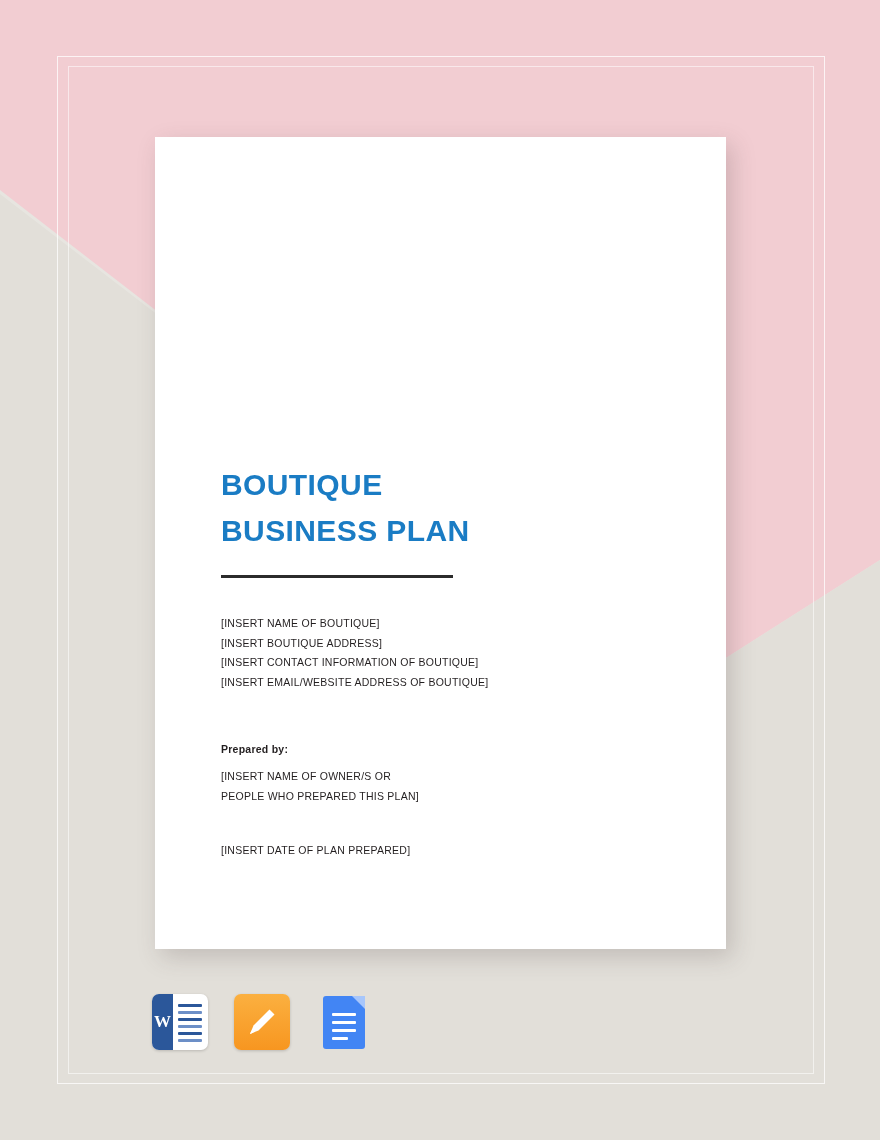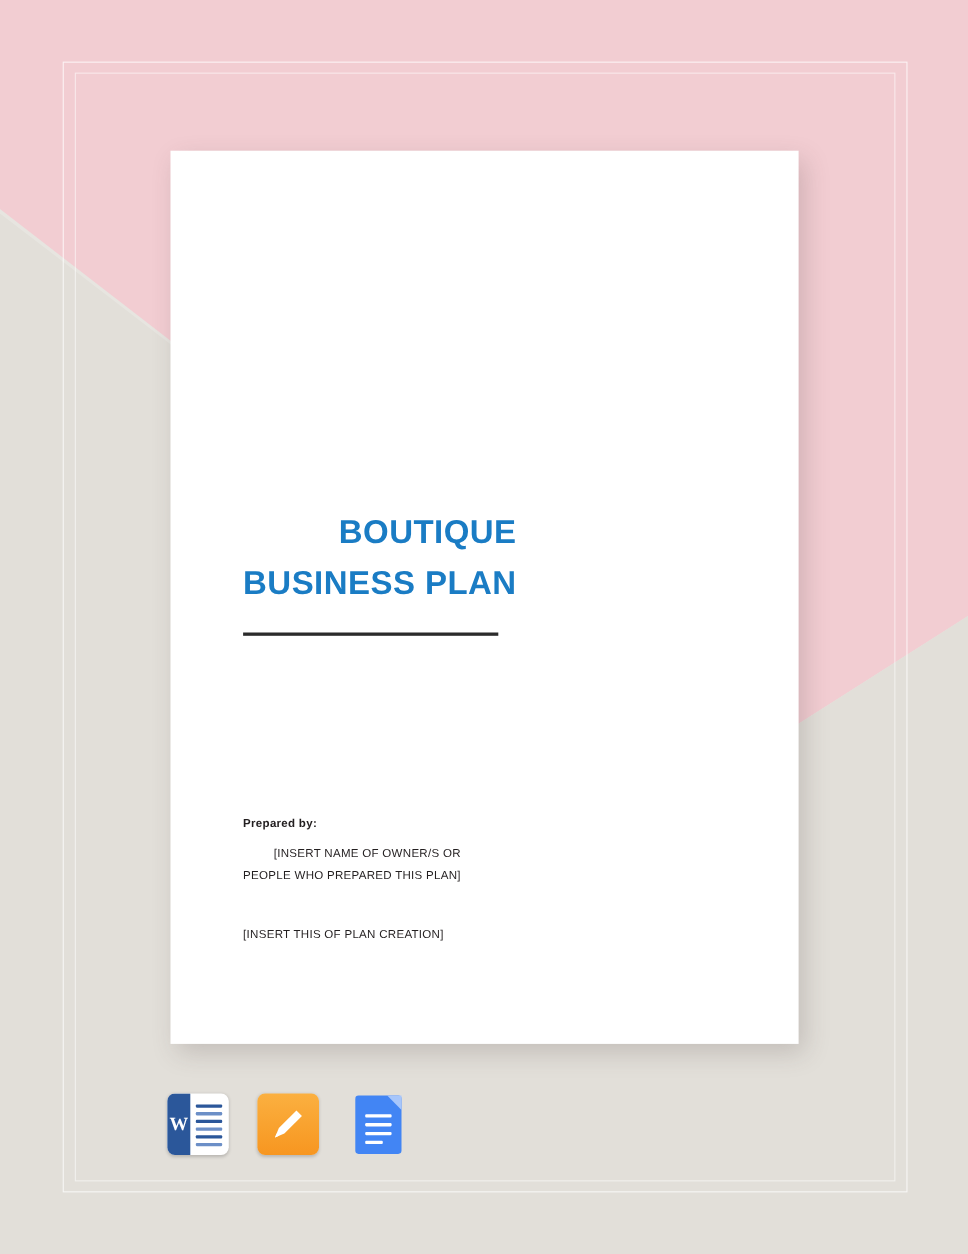--- a/index.html
+++ b/index.html
@@ -71,21 +71,20 @@
     height: 812px;
     background: #ffffff;
     box-shadow: 6px 8px 22px rgba(80,70,70,0.22);
   }
   .page-inner {
     position: absolute;
     left: 66px;
     top: 0;
     right: 52px;
     bottom: 0;
-    text-align: right;
   }
 
   .doc-title {
     position: absolute;
     top: 325px;
     left: 0;
     color: #1a7cc4;
     font-size: 30px;
     font-weight: bold;
     letter-spacing: 0.4px;
@@ -248,27 +247,31 @@
 </div>
 
 <div class="page">
   <div class="page-inner">
 
     <div class="doc-title">BOUTIQUE
 BUSINESS PLAN</div>
 
     <div class="title-rule"></div>
 
+    <div class="addr-block">[INSERT NAME OF BOUTIQUE]
+[INSERT BOUTIQUE ADDRESS]
+[INSERT CONTACT INFORMATION OF BOUTIQUE]
+[INSERT EMAIL/WEBSITE ADDRESS OF BOUTIQUE]</div>
 
     <div class="prepared-label">Prepared by:</div>
 
     <div class="prepared-block">[INSERT NAME OF OWNER/S OR
 PEOPLE WHO PREPARED THIS PLAN]</div>
 
-    <div class="date-block">[INSERT THIS OF PLAN CREATION]</div>
+    <div class="date-block">[INSERT DATE OF PLAN PREPARED]</div>
 
   </div>
 </div>
 
 <div class="icons-row">
 
   <div class="fmt-icon ico-word">
     <div class="w-left">W</div>
     <div class="w-lines">
       <i></i>

